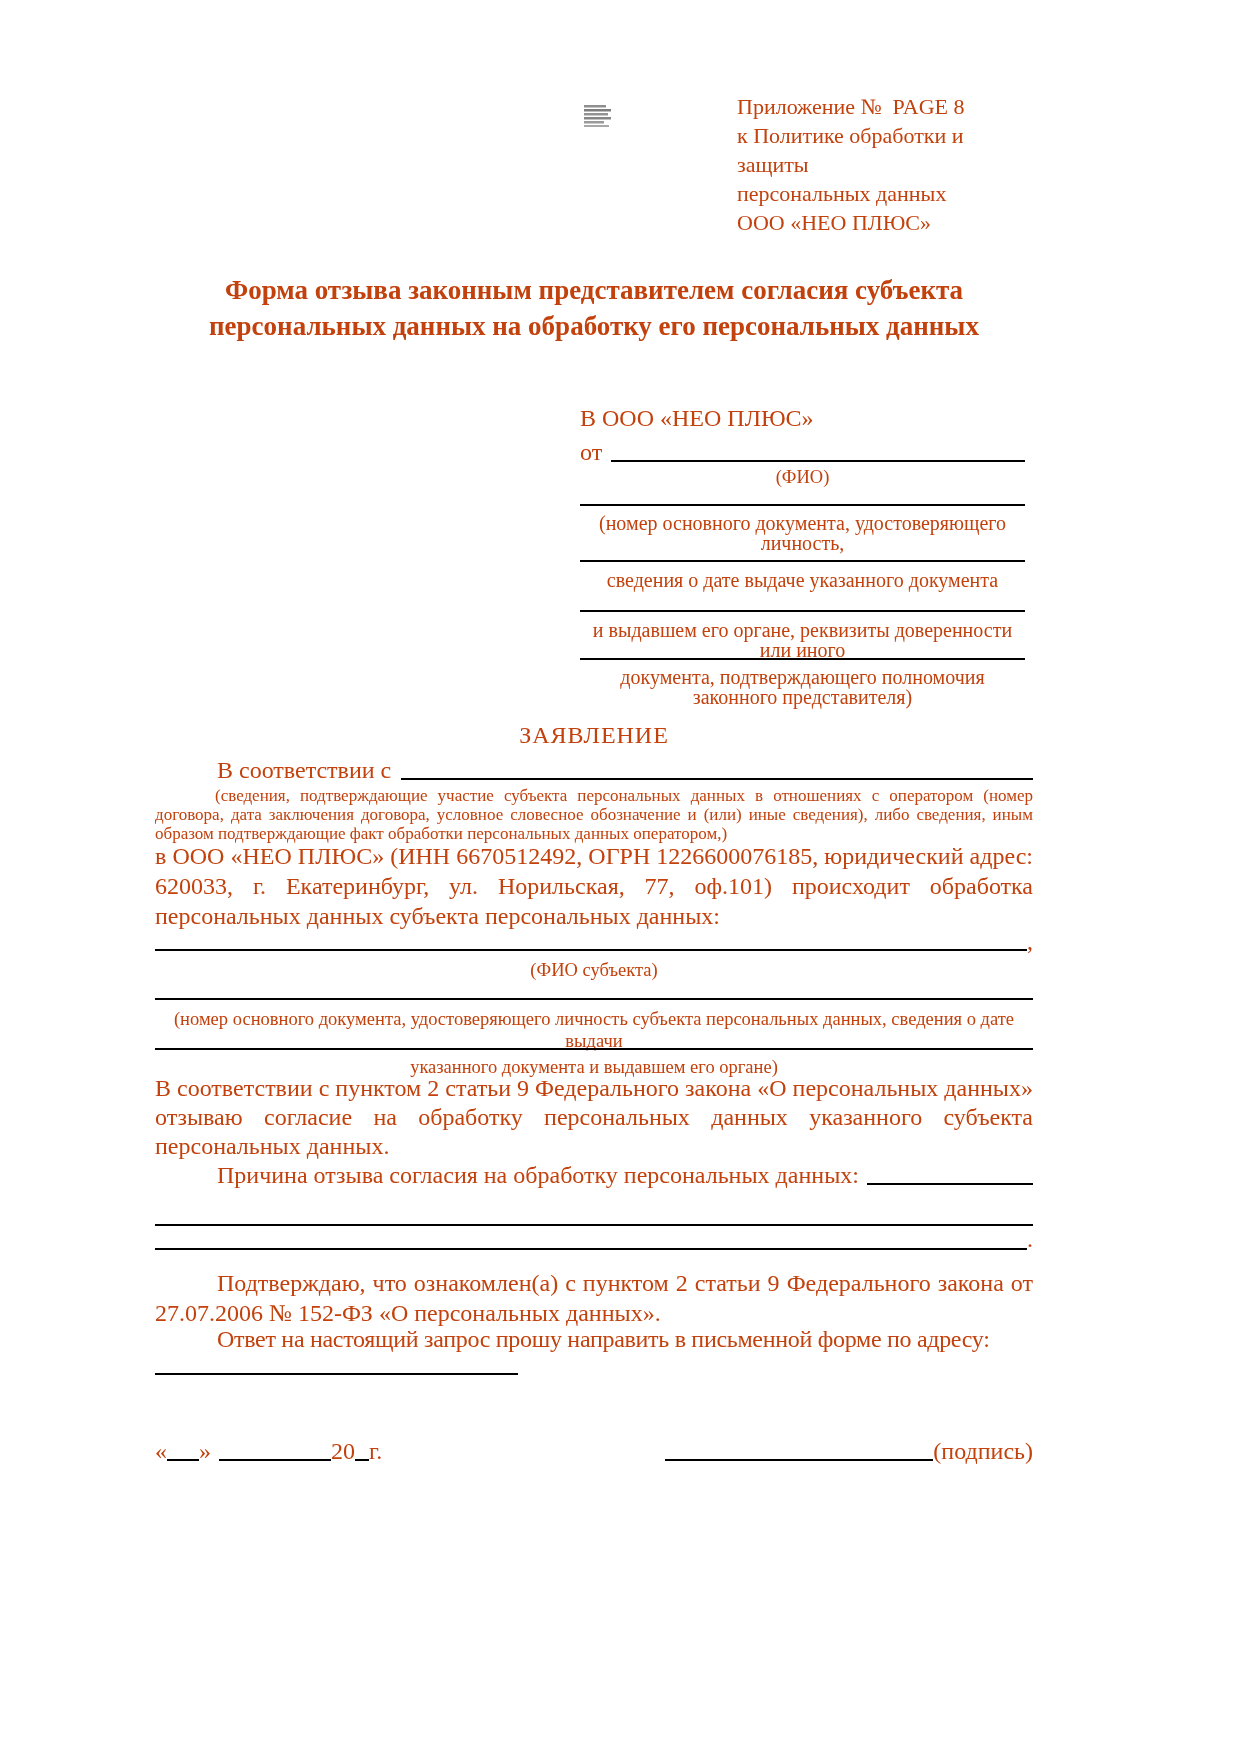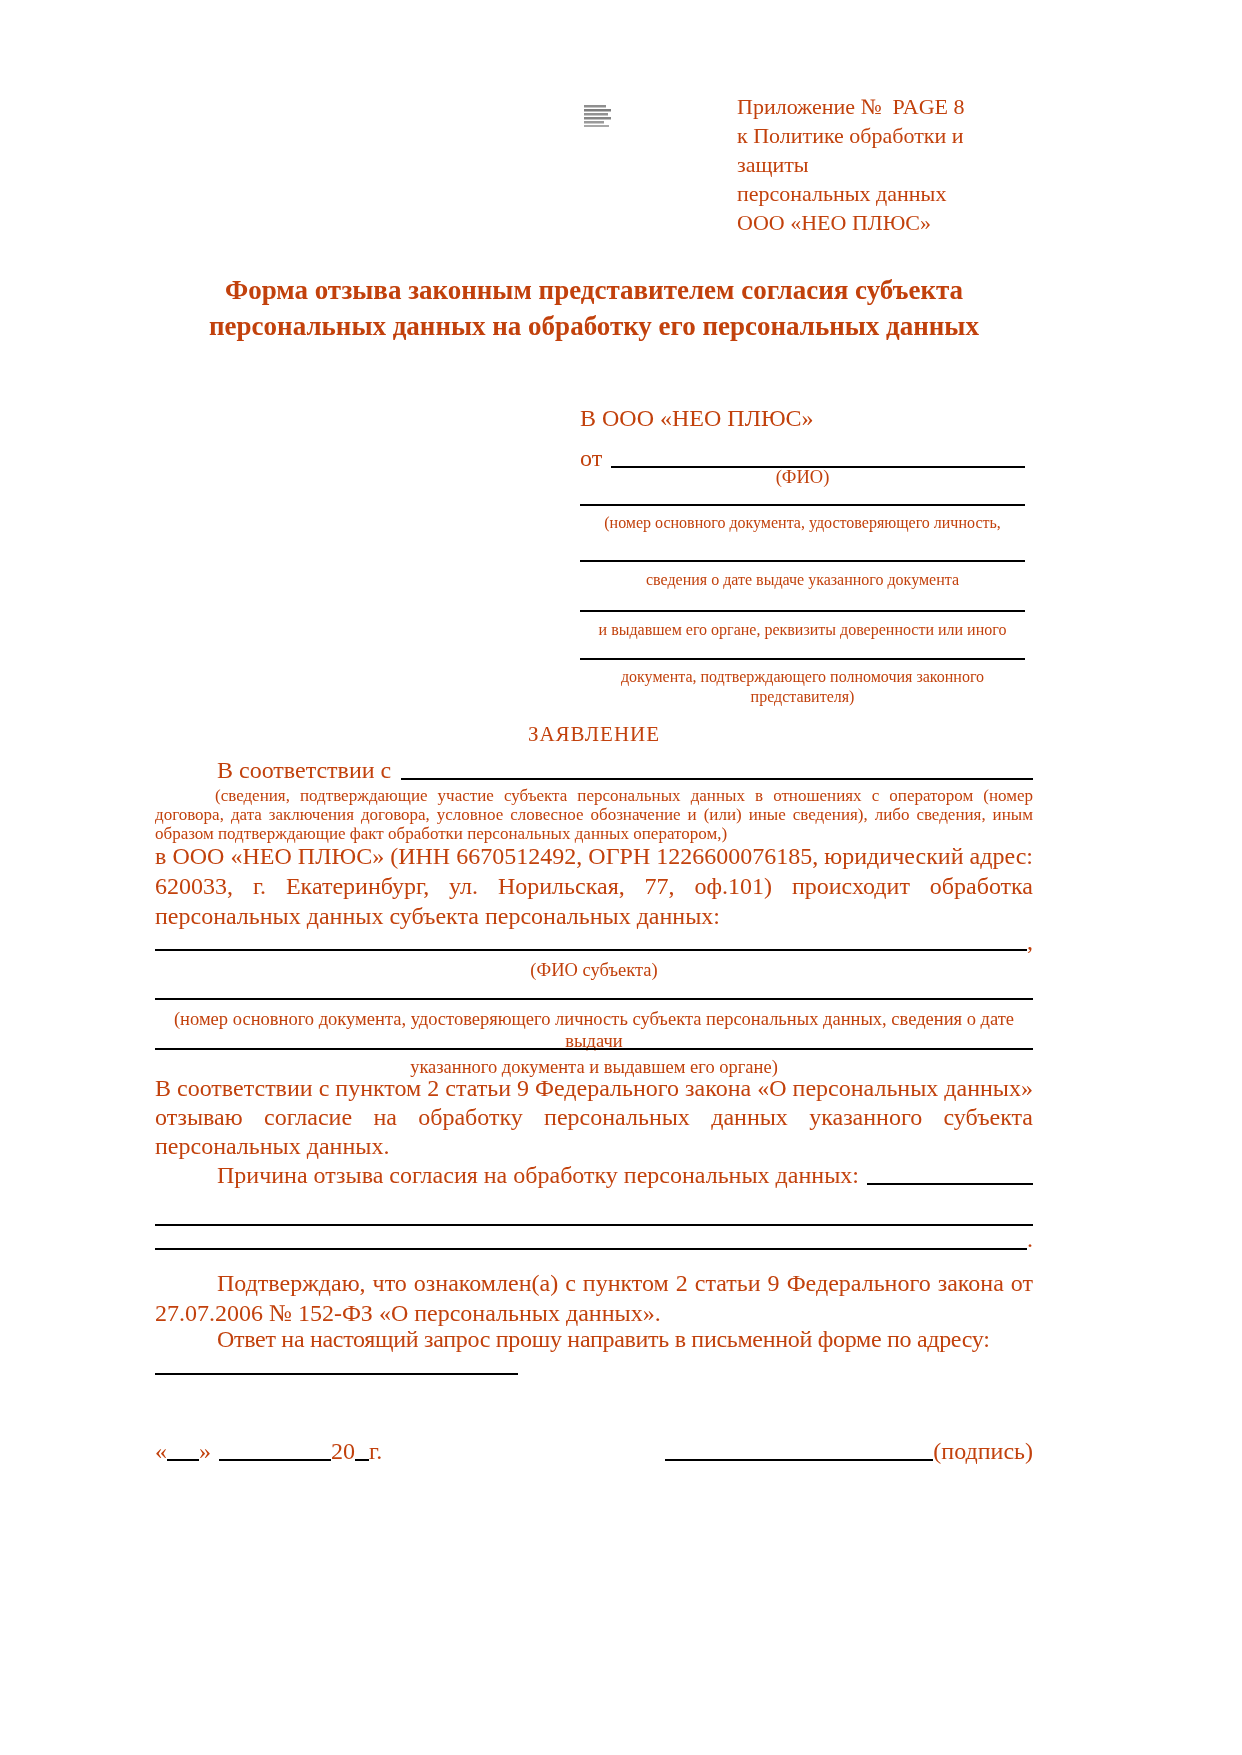--- a/index.html
+++ b/index.html
@@ -31,24 +31,24 @@
     font-size:27px;line-height:36px;
   }
 
   
   .addr{left:580px;top:403px;width:445px;height:300px;font-size:24px;line-height:30px;}
   .addr .abs{left:0;right:0;}
   .row{display:flex;align-items:flex-end;}
   .fill{flex:1 1 auto;border-bottom:2px solid #000;height:0;align-self:flex-end;margin-bottom:5px;}
   .bl{display:inline-block;border-bottom:2px solid #000;height:0;align-self:flex-end;margin-bottom:5px;}
   .hr{border-bottom:2px solid #000;height:0;}
-  .cap-s{font-size:16px;line-height:20px;text-align:center;}
+  .cap-s{font-size:20px;line-height:20px;text-align:center;}
   .cap-m{font-size:18.5px;line-height:22px;text-align:center;}
 
-  .zayav{left:155px;top:722px;width:878px;text-align:center;font-size:21px;letter-spacing:1px;}
+  .zayav{left:155px;top:722px;width:878px;text-align:center;font-size:24px;letter-spacing:1px;}
 
   
   .body{left:155px;top:755px;width:878px;height:680px;font-size:24px;line-height:30px;}
   .body .abs{left:0;right:0;}
   .fine{font-size:17px;line-height:19px;text-align:justify;text-indent:60px;}
   .just{text-align:justify;}
   .ind{text-indent:62px;}
   .pl{padding-left:62px;}
   .tight{letter-spacing:-0.3px;}
   .nw{white-space:nowrap;}
@@ -80,21 +80,21 @@
     <div>ООО «НЕО ПЛЮС»</div>
   </div>
 
   <div class="abs title">
     <div>Форма отзыва законным представителем согласия субъекта</div>
     <div>персональных данных на обработку его персональных данных</div>
   </div>
 
   <div class="abs addr">
     <div class="abs" style="top:0;">В ООО «НЕО ПЛЮС»</div>
-    <div class="abs row" style="top:40px;height:30px;">
+    <div class="abs row" style="top:34px;height:30px;">
       <span>от</span>
       <span class="fill" style="margin-left:9px;"></span>
     </div>
     <div class="abs cap-m" style="top:63px;">(ФИО)</div>
 
     <div class="abs hr" style="top:101px;"></div>
     <div class="abs cap-s" style="top:110px;">(номер основного документа, удостоверяющего личность,</div>
 
     <div class="abs hr" style="top:157px;"></div>
     <div class="abs cap-s" style="top:167px;">сведения о дате выдаче указанного документа</div>

